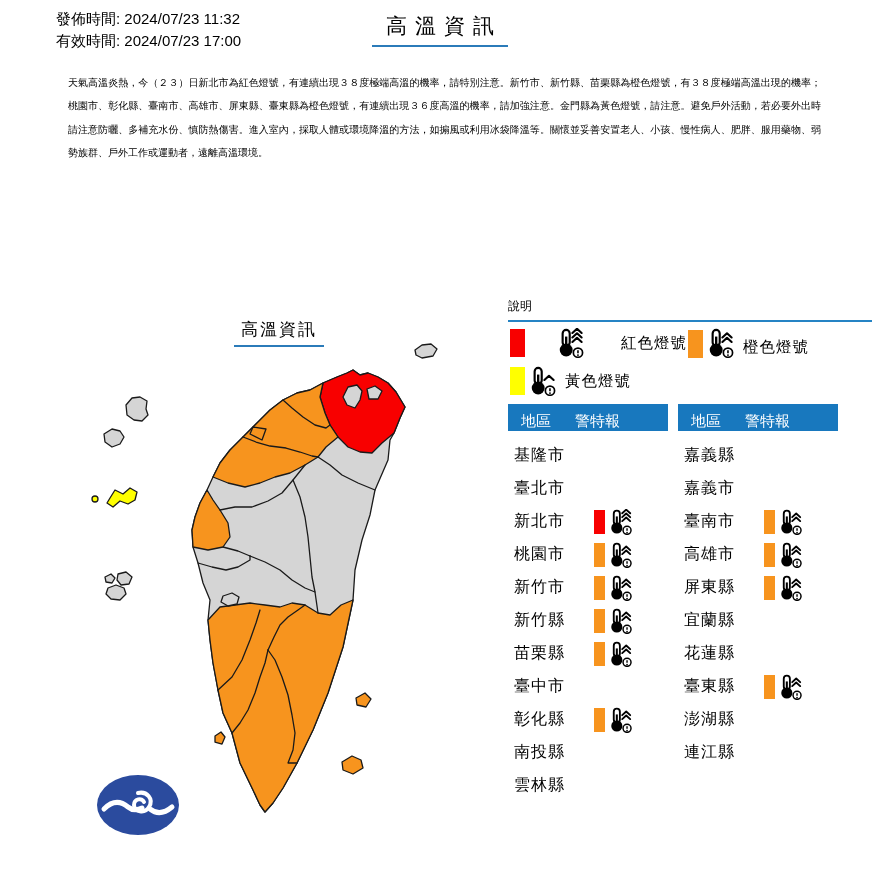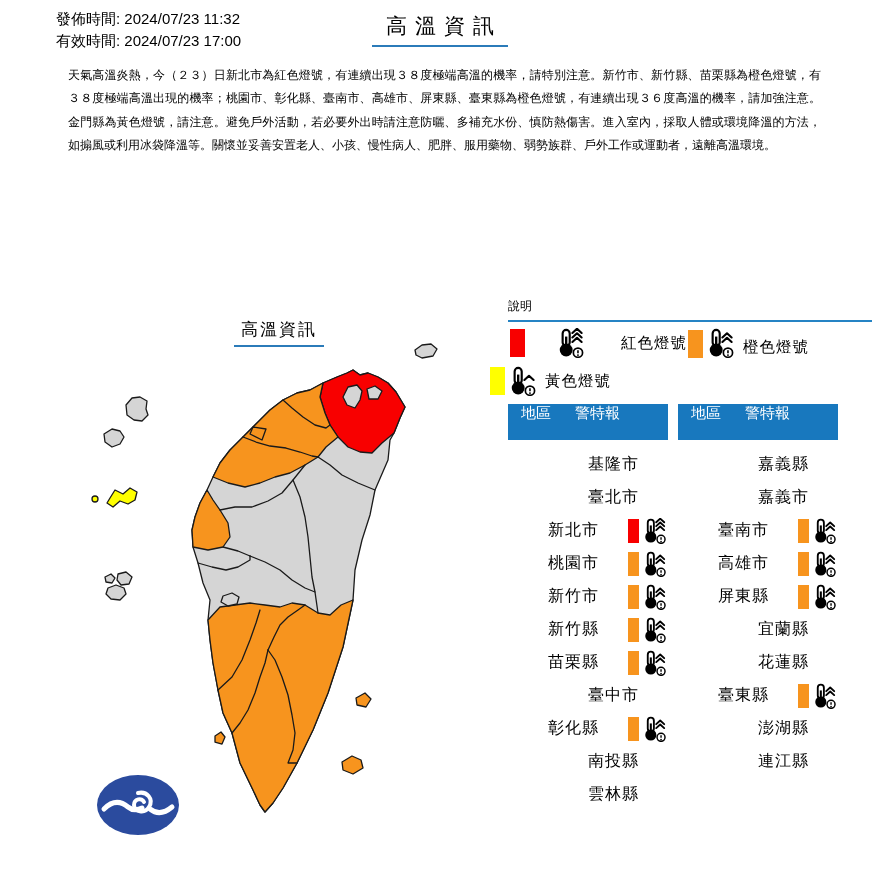--- a/index.html
+++ b/index.html
@@ -2,42 +2,42 @@
 <html><head>
 <meta charset="utf-8">
 <style>
   html,body{margin:0;padding:0;background:#fff;}
   .canvas{position:relative;width:880px;height:880px;background:#fff;overflow:hidden;
           font-family:"Liberation Sans","DejaVu Sans",sans-serif;color:#000;}
   .times{position:absolute;left:20px;top:8px;font-size:15px;line-height:22px;white-space:pre;margin-left:36px;}
   .main-title{position:absolute;left:50%;top:12px;transform:translateX(-50%);
               font-size:21px;letter-spacing:8px;padding:0 6px 5px 14px;
               border-bottom:2px solid #2b7bb9;white-space:nowrap;}
-  .bulletin{position:absolute;left:68px;top:64px;width:753px;font-size:12px;
+  .bulletin{position:absolute;left:68px;top:71px;width:753px;font-size:10px;
             line-height:23.3px;text-align:justify;}
   .map-title{position:absolute;left:234px;top:318px;font-size:17px;letter-spacing:2px;
              padding:0 7px 4px;border-bottom:2px solid #2b7bb9;white-space:nowrap;}
   .map-svg{position:absolute;left:60px;top:330px;}
   .legend-title{position:absolute;left:508px;top:298px;font-size:12px;}
   .legend-rule{position:absolute;left:508px;top:320px;width:364px;height:2px;background:#2583c4;}
   .legend-item{position:absolute;display:flex;align-items:center;height:30px;}
   .li-1{left:510px;top:328px;gap:28px;}
   .li-2{left:688px;top:328px;align-items:flex-end;}
-  .li-3{left:490px;top:366px;text-align:right;}
+  .li-3{left:510px;top:366px;text-align:right;}
   .lswatch{width:15px;height:28px;display:inline-block;}
   .licon{display:inline-flex;margin-left:3px;}
   .llabel{font-size:15.5px;margin-left:7px;letter-spacing:1px;}
   .wtable{position:absolute;width:160px;}
   .t-left{left:508px;top:404px;}
   .t-right{left:678px;top:404px;}
-  .thead{height:36px;background:#1878be;color:#fff;display:flex;align-items:flex-start;font-size:15px;}
+  .thead{height:27px;background:#1878be;color:#fff;display:flex;align-items:flex-end;font-size:15px;}
   .th1{margin-left:13px;}
   .th2{margin-left:24px;}
   .tbody{margin-top:8px;}
-  .trow{height:33px;display:flex;align-items:center;justify-content:flex-end;}
+  .trow{height:33px;display:flex;align-items:center;}
   .region{font-size:16px;letter-spacing:1px;padding-left:6px;width:80px;}
   .warn{display:flex;align-items:center;}
   .swatch{width:11px;height:24px;margin-right:3px;display:inline-block;}
   svg .bline{fill:none;stroke:#1a1a1a;stroke-width:1.3;stroke-linejoin:round;stroke-linecap:round;}
   svg .county{stroke:#1a1a1a;stroke-width:1.3;stroke-linejoin:round;}
 </style>
 </head>
 <body>
 
 <div class="canvas">

